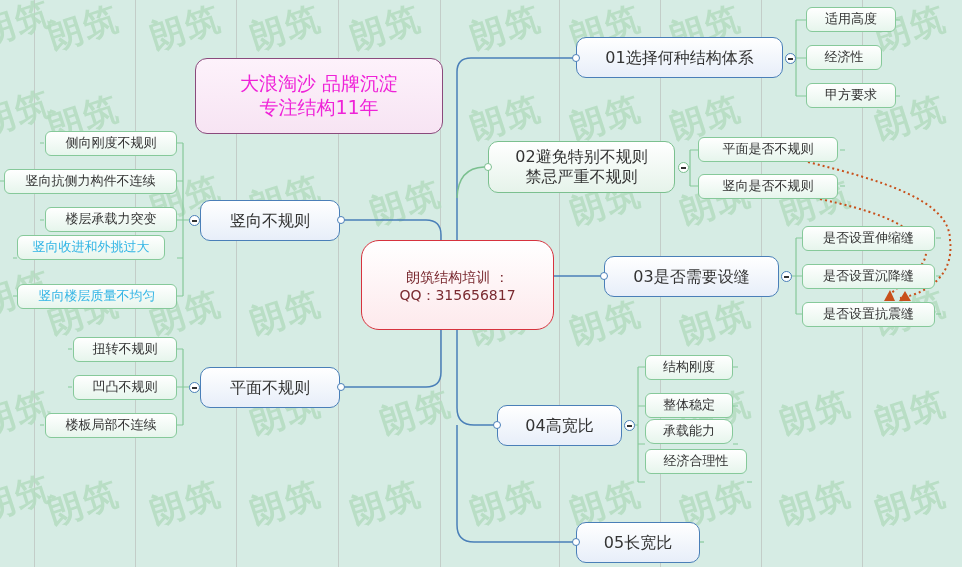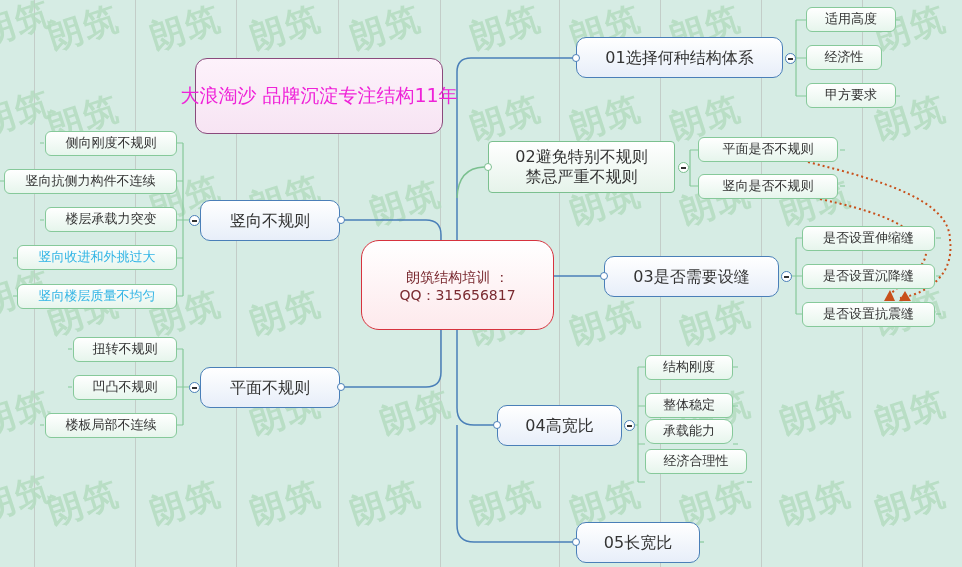--- a/index.html
+++ b/index.html
@@ -17,40 +17,40 @@
   svg.lines { position:absolute; left:0; top:0; }
   .node {
     position:absolute; box-sizing:border-box; display:flex; align-items:center; justify-content:center;
     text-align:center; white-space:nowrap; color:#333; line-height:1.25;
   }
   .main {
     border:1.5px solid #4a7fb8; border-radius:10px;
     background:linear-gradient(#ffffff,#e7eef9); font-size:16px;justify-content:center;
   }
   .main-green {
-    border:1.5px solid #7bc08f; border-radius:4px;
+    border:1.5px solid #7bc08f; border-radius:10px;
     background:linear-gradient(#ffffff,#e6f3ea); font-size:16px;
   }
   .leaf {
     border:1.5px solid #86c99a; border-radius:6px;
     background:linear-gradient(#ffffff,#e6f5ec); font-size:13px;
   }
   .leaf.cyan { color:#33b5e5; }
   .center {
     border:1.5px solid #d7333e; border-radius:18px;
     background:linear-gradient(#ffffff,#fde9ec);
     flex-direction:column;
   }
   .center .t1 { color:#e8202a; font-size:19px; font-weight:bold; }
   .center .t2 { color:#7a2a30; font-size:14px; margin-top:3px; }
   .center .t3 { color:#7a2a30; font-size:14px; }
   .slogan {
     border:1.5px solid #8a4a7c; border-radius:12px;
     background:linear-gradient(#fdf2fb,#f7e4f3);
-    color:#ef22d8; font-size:19px;
+    flex-direction:column; color:#ef22d8; font-size:19px;
   }
   .collapse {
     position:absolute; width:11px; height:11px; border-radius:50%;
     border:1.3px solid #4a7fb8; background:#fff; box-sizing:border-box;
   }
   .collapse::after {
     content:""; position:absolute; left:2px; right:2px; top:4px; height:1.5px; background:#333;
   }
   .port {
     position:absolute; width:8px; height:8px; border-radius:50%;
@@ -191,21 +191,21 @@
 
 <div class="node leaf" style="left:45px;top:131px;width:132px;height:25px;">
   <span>侧向刚度不规则</span>
 </div>
 <div class="node leaf" style="left:4px;top:169px;width:173px;height:25px;">
   <span>竖向抗侧力构件不连续</span>
 </div>
 <div class="node leaf" style="left:45px;top:207px;width:132px;height:25px;">
   <span>楼层承载力突变</span>
 </div>
-<div class="node leaf cyan" style="left:17px;top:245px;width:160px;height:25px;">
+<div class="node leaf cyan" style="left:17px;top:235px;width:148px;height:25px;">
   <span>竖向收进和外挑过大</span>
 </div>
 <div class="node leaf cyan" style="left:17px;top:284px;width:160px;height:25px;">
   <span>竖向楼层质量不均匀</span>
 </div>
 
 <div class="node main" style="left:200px;top:367px;width:140px;height:41px;">
   <span>平面不规则</span>
 </div>
 <div class="port" style="left:337px;top:383px"></div>

